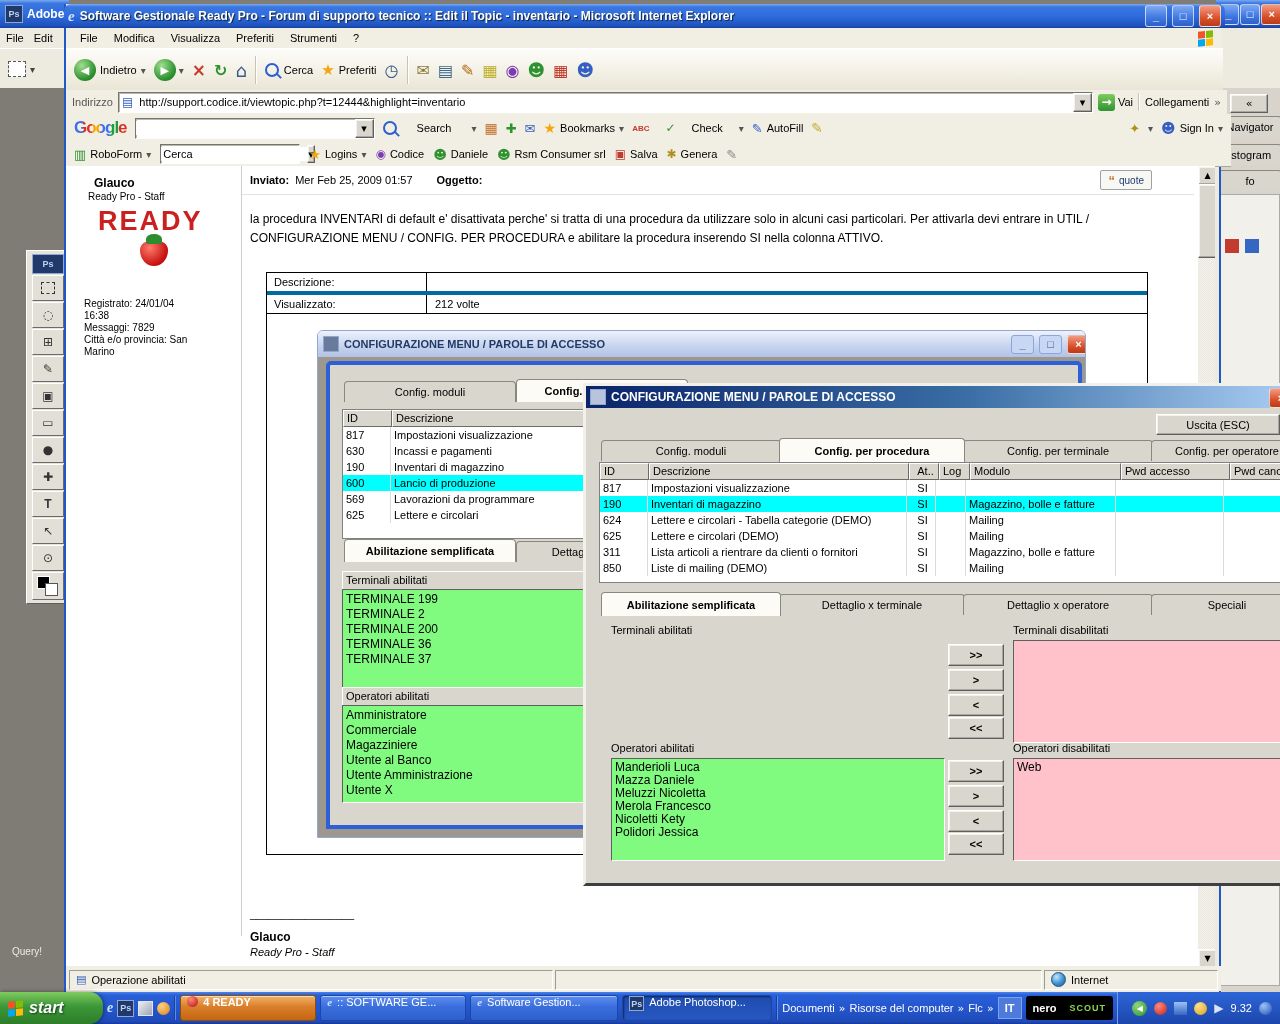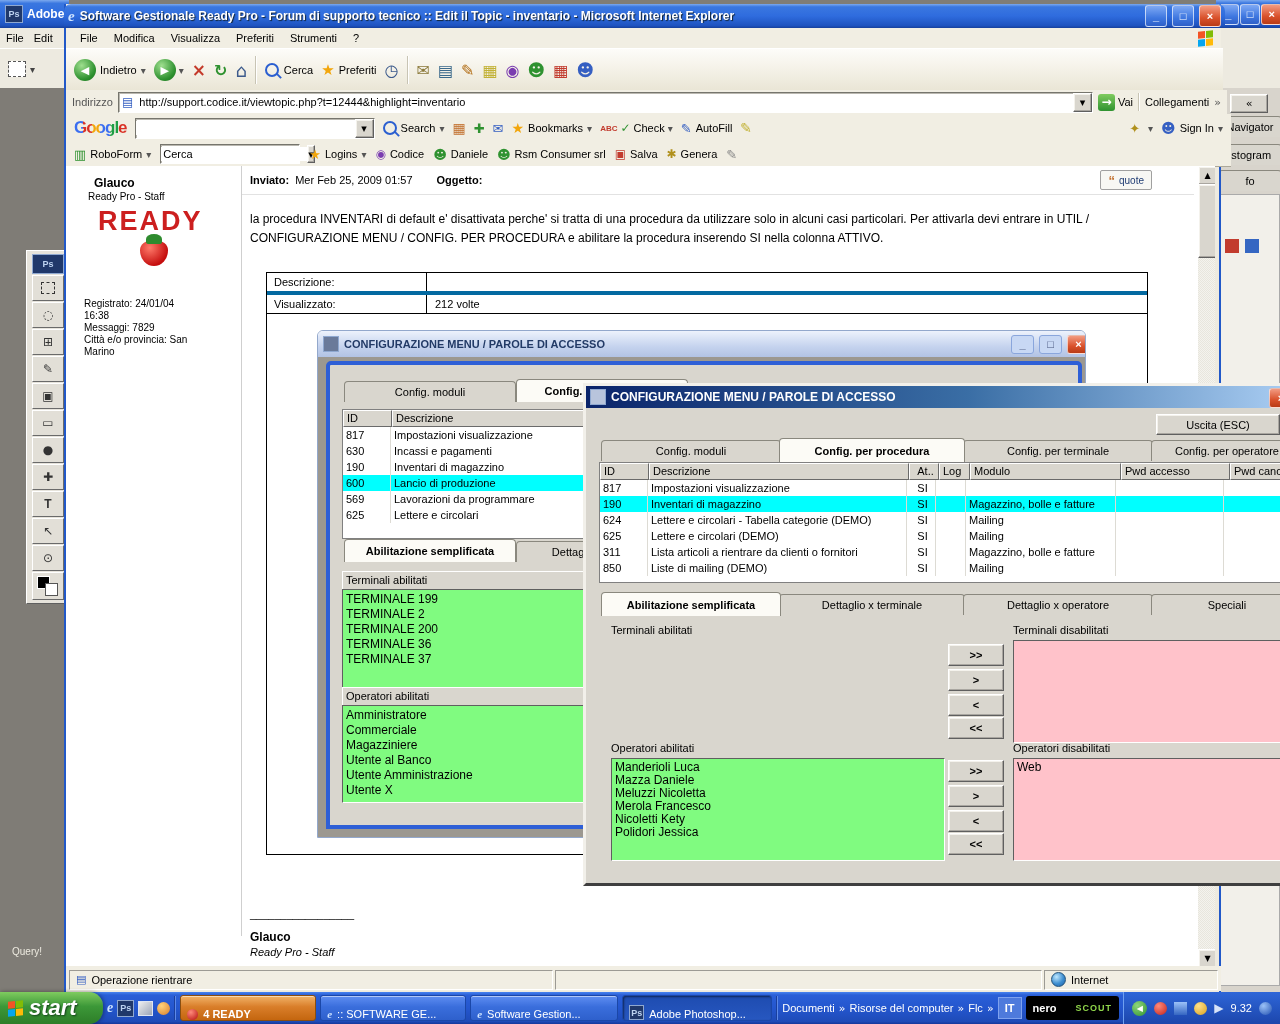--- a/index.html
+++ b/index.html
@@ -49,21 +49,21 @@
   .strawb{width:28px;height:26px;background:radial-gradient(circle at 35% 30%,#FF7A6A,#C50E0E 70%);
           border-radius:46% 46% 52% 52%/40% 40% 62% 62%;position:relative}
   .strawb::before{content:"";position:absolute;left:6px;top:-6px;width:16px;height:10px;background:#2E8B2E;border-radius:50% 50% 20% 20%}
   .glogo{font-weight:bold;font-size:17px;letter-spacing:-1px;
          background:linear-gradient(90deg,#3B6EF0 0 17%,#D93025 17% 34%,#F2A60C 34% 50%,#3B6EF0 50% 67%,#1E9E44 67% 84%,#D93025 84% 100%);
          -webkit-background-clip:text;background-clip:text;color:transparent}
   .globe{width:13px;height:13px;border-radius:50%;background:radial-gradient(circle at 35% 30%,#BFE8FF,#3E8ED0 55%,#1B5FA8);border:1px solid #23527A}
   .sq{display:inline-block}
   .sbsec{border:1px solid;border-color:#9C9A94 #FFF #FFF #9C9A94;height:18px;display:flex;align-items:center;padding:0 6px;gap:5px;font-size:11px}
   
-  .taskbtn{height:24px;border-radius:3px;border:1px solid #1B47A8;color:#fff;font-size:11px;display:flex;align-items:flex-end;gap:5px;padding:0 6px;
+  .taskbtn{height:24px;border-radius:3px;border:1px solid #1B47A8;color:#fff;font-size:11px;display:flex;align-items:flex-start;gap:5px;padding:0 6px;
            background:linear-gradient(180deg,#5F8EF2,#3A6EDC 45%,#2E60CC);box-shadow:inset 0 1px 0 rgba(255,255,255,.5);white-space:nowrap;overflow:hidden}
   .taskbtn.pressed{background:linear-gradient(180deg,#1E4CB0,#2757C0);box-shadow:inset 1px 1px 2px rgba(0,0,0,.5)}
   .taskbtn.alert{background:linear-gradient(180deg,#F2B368,#D97E2A 45%,#C4660F);border-color:#8A4E10}
   .ie-e{color:#CFE4FF;font-weight:bold;font-style:italic;font-family:"Liberation Serif",serif}
   .psbadge{background:#20386A;color:#BCD2F0;border:1px solid #8FA8D0;font-size:9px;font-weight:bold;
            display:flex;align-items:center;justify-content:center}
   .toolbtn{background:#E2DFD7;border:1px solid;border-color:#FFF #6A6A6A #6A6A6A #FFF;display:flex;align-items:center;justify-content:center;color:#333}
 </style>
 </head>
 <body>
@@ -200,34 +200,34 @@
     <span class="f11">Collegamenti</span>
     <span class="g f11" style="color:#555">»</span>
   </div>
 
   <div class="ab fx" style="left:0;top:110px;width:1149px;height:28px;background:#F1EEE3;border-bottom:1px solid #C8C4B4;gap:8px;padding:0 8px">
     <span class="glogo">Google</span>
     <span class="fx sunk" style="width:238px;height:19px">
       <input class="f11" style="flex: 1 1 0%; border: none; outline: none; font-family: inherit;">
       <span class="cbtn g" style="width:17px;height:17px">▾</span>
     </span>
-    <span class="fx" style="gap:4px">
+    <span class="fx" style="gap:20px">
       <span class="mag"></span>
       <span class="f11">Search</span>
       <span class="g f10" style="color:#555">▾</span>
     </span>
     <span class="g" style="color:#C2702E;font-size:14px">▦</span>
     <span class="g" style="color:#2F9230;font-size:13px">✚</span>
     <span class="g" style="color:#355FC2;font-size:13px">✉</span>
     <span class="fx" style="gap:4px">
       <span class="g" style="color:#F2A60C;font-size:14px">★</span>
       <span class="f11">Bookmarks</span>
       <span class="g f10" style="color:#555">▾</span>
     </span>
-    <span class="fx" style="gap:3px">
+    <span class="fx" style="gap:16px">
       <span class="b" style="font-size:8px;color:#C23B2E">ABC</span>
       <span class="g" style="color:#2F9230;font-size:12px">✓</span>
       <span class="f11">Check</span>
       <span class="g f10" style="color:#555">▾</span>
     </span>
     <span class="fx" style="gap:4px">
       <span class="g" style="color:#355FC2;font-size:13px">✎</span>
       <span class="f11">AutoFill</span>
     </span>
     <span class="g" style="color:#C2B135;font-size:14px">✎</span>
@@ -397,21 +397,21 @@
     <div class="ab" style="left:1132px;top:0;width:17px;height:800px;background:repeating-conic-gradient(#F4F3EE 0 25%,#E8E6DD 0 50%) 0 0/2px 2px">
       <div class="cbtn g ab" style="left:0;top:0;width:17px;height:17px;font-size:8px">▲</div>
       <div class="cbtn ab" style="left:0;top:18px;width:17px;height:72px"></div>
       <div class="cbtn g ab" style="left:0;top:783px;width:17px;height:17px;font-size:8px">▼</div>
     </div>
   </div>
 
   <div class="ab fx" style="left:0;top:962px;width:1149px;height:23px;background:#F1EEE3;gap:2px;padding:2px 3px 0 3px">
     <span class="sbsec" style="width:470px">
       <span class="g" style="color:#355FC2">▤</span>
-      <span>Operazione rientrare</span>
+      <span>Operazione abilitati</span>
     </span>
     <span class="sbsec" style="flex:1"></span>
     <span class="sbsec" style="width:160px">
       <span class="globe"></span>
       <span>Internet</span>
     </span>
   </div>
 </div>
 
 <div class="ab" style="left:583px;top:383px;width:697px;height:497px;z-index:50;background:#D9D6CE;border:3px solid;border-color:#F2F0EA #3F3F3F #3F3F3F #F2F0EA;overflow:visible">
@@ -528,21 +528,21 @@
 </div>
 
 <div class="ab fx" style="left:0;top:992px;width:1280px;height:32px;z-index:100;background:linear-gradient(180deg,#4884EE 0,#2A5FD7 3px,#2456CE 50%,#1E4BB8 92%,#15379A 100%);gap:4px">
   <div class="fx" style="width:95px;height:32px;border-radius:0 14px 14px 0;background:linear-gradient(180deg,#7FCB5F,#3C9838 45%,#2D7D28);box-shadow:1px 0 4px rgba(0,0,0,.4);gap:6px;padding-left:8px">
     <span class="winflag">
       <span style="background:#F35325"></span>
         <span style="background:#81BC06"></span>
         <span style="background:#05A6F0"></span>
         <span style="background:#FFBA08"></span>
     </span>
-    <span class="wh b it" style="font-size:22px;text-shadow:1px 1px 2px #14401A">start</span>
+    <span class="wh b it" style="font-size:16px;text-shadow:1px 1px 2px #14401A">start</span>
   </div>
   <span class="ie-e" style="font-size:14px">e</span>
   <span class="psbadge" style="width:15px;height:15px">Ps</span>
   <span class="sq" style="width:13px;height:13px;background:linear-gradient(135deg,#EEE,#9AA4B8);border:1px solid #DDE4F2"></span>
   <span class="sq" style="width:13px;height:13px;border-radius:50%;background:radial-gradient(circle at 35% 30%,#FFD27A,#D97E2A)"></span>
   <span style="width:1px;height:24px;background:#1A3F9C;border-right:1px solid #5E8AE8"></span>
 
   <div class="taskbtn alert" style="width:122px">
     <span class="sq" style="width:11px;height:11px;border-radius:50%;background:radial-gradient(circle at 35% 30%,#FF8A7A,#B50E0E);flex:none"></span>
     <span class="b">4 READY</span>
@@ -561,21 +561,21 @@
   </div>
 
   <span style="width:1px;height:24px;background:#1A3F9C;border-right:1px solid #5E8AE8"></span>
   <span class="wh f11">Documenti</span>
   <span class="wh g f11">»</span>
   <span class="wh f11">Risorse del computer</span>
   <span class="wh g f11">»</span>
   <span class="wh f11">Flc</span>
   <span class="wh g f11">»</span>
   <span class="fx wh f11 b" style="width:22px;height:20px;background:#4E7ADC;border:1px solid #7FA2EE;justify-content:center">IT</span>
-  <span class="fx" style="height:24px;background:#000;border-radius:3px;padding:0 7px;gap:19px">
+  <span class="fx" style="height:24px;background:#000;border-radius:3px;padding:0 7px;gap:13px">
     <span class="wh b f11">nero</span>
     <span class="b" style="font-size:9px;color:#8FD64A;letter-spacing:1px">SCOUT</span>
   </span>
 
   <div class="fx" style="flex:1;height:32px;background:linear-gradient(180deg,#2E66D8,#1C46AC);border-left:1px solid #6FA0F0;gap:7px;padding:0 8px;justify-content:flex-end">
     <span class="g wh" style="width:15px;height:15px;border-radius:50%;background:radial-gradient(circle at 35% 30%,#8FD67A,#2F9230);display:flex;align-items:center;justify-content:center;font-size:8px">◀</span>
     <span class="sq" style="width:13px;height:13px;border-radius:50%;background:radial-gradient(circle at 35% 30%,#FF8A7A,#C2221A)"></span>
     <span class="sq" style="width:13px;height:13px;background:linear-gradient(180deg,#9CC2F8,#3566C2)"></span>
     <span class="sq" style="width:13px;height:13px;border-radius:50%;background:radial-gradient(circle at 35% 30%,#FFE08A,#D9A21C)"></span>
     <span class="g" style="color:#D8E4F8;font-size:12px">▶</span>

